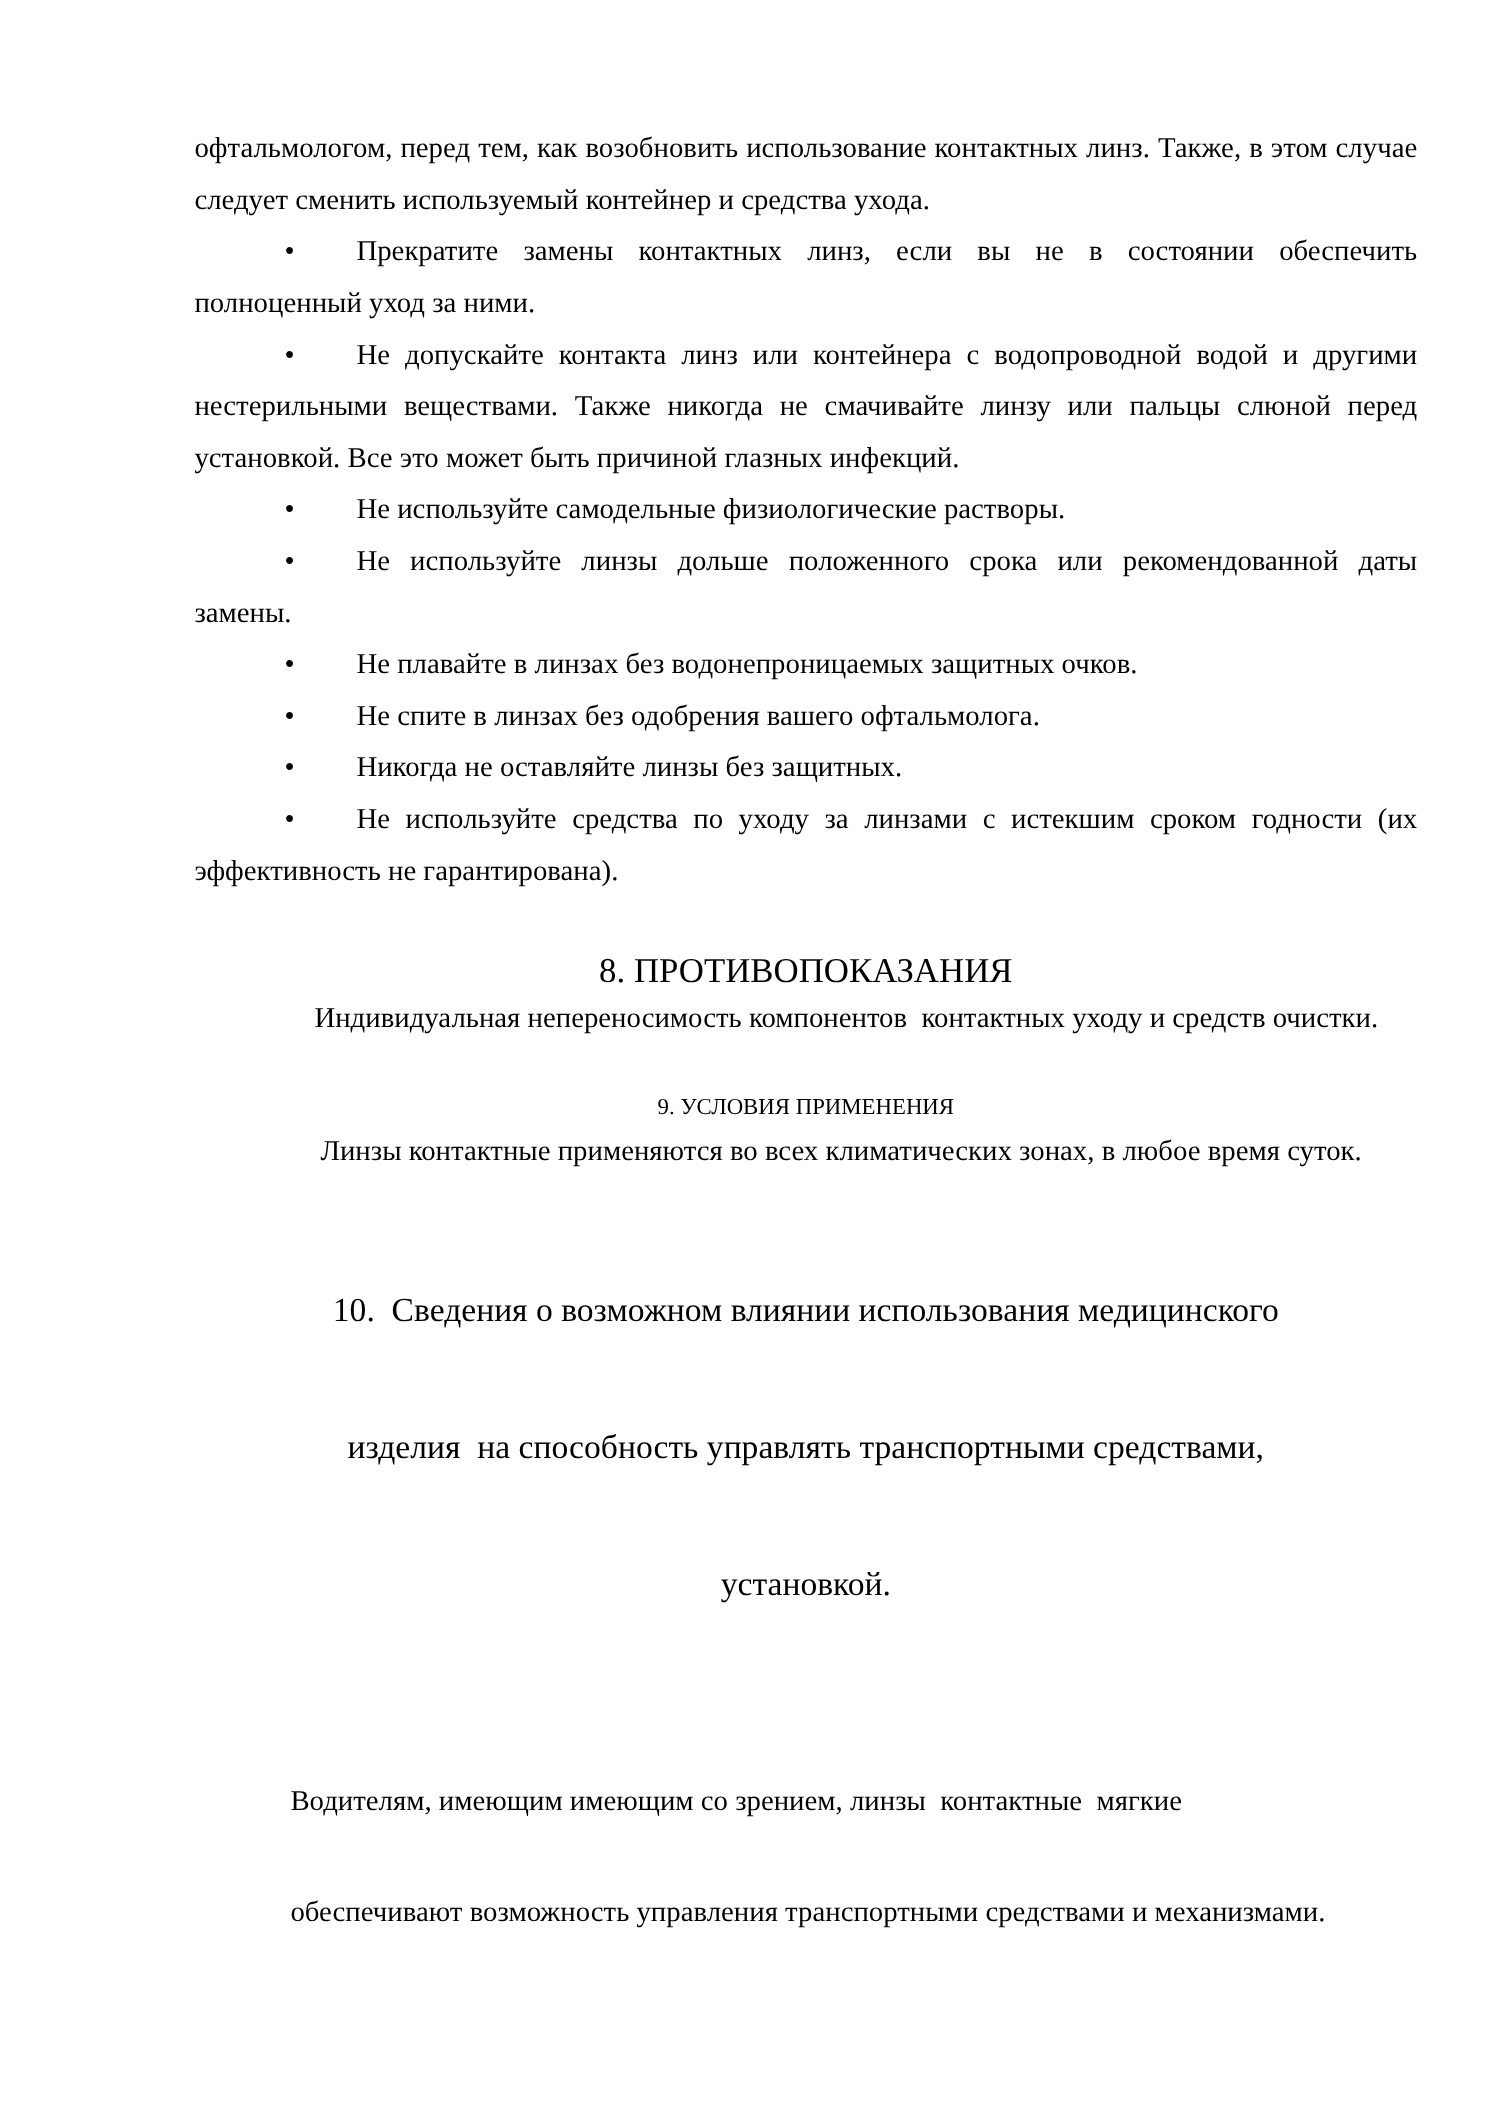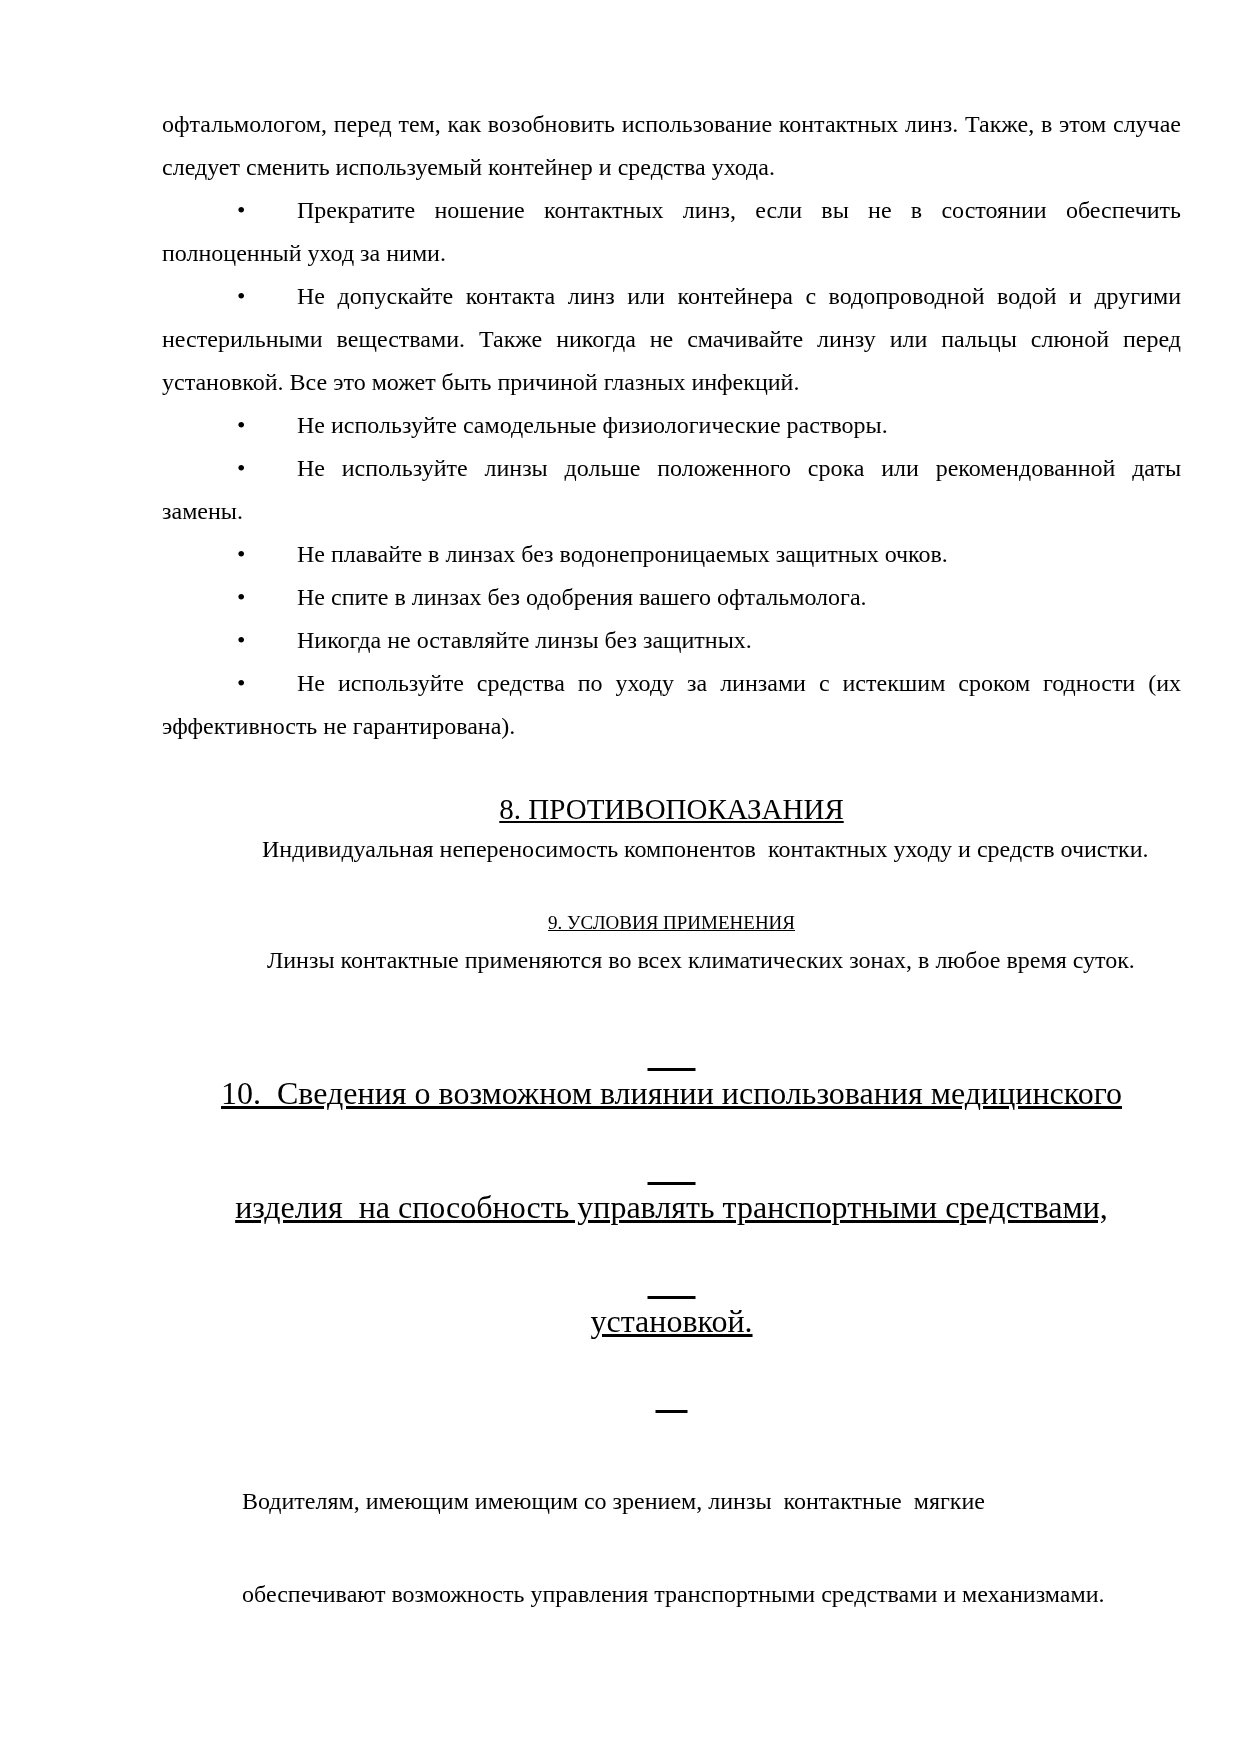--- a/index.html
+++ b/index.html
@@ -33,46 +33,45 @@
     display: inline-block;
     width: 60px;
     text-indent: 0;
   }
 
   
   .h {
     text-align: center;
     font-weight: normal;
     white-space: pre-wrap;
-    text-decoration: underline;
   }
   .h8  { font-size: 29px; line-height: 34px; margin-top: 44px; }
   .h9  { font-size: 19px; line-height: 36px; margin-top: 40px; text-align: center; }
-  .h10 { font-size: 32px; line-height: 38px; margin-top: 22px; }
+  .h10 { font-size: 28px; line-height: 38px; margin-top: 22px; }
 
   
   .b {
     font-size: 24px;
     line-height: 31px;
     white-space: pre-wrap;
   }
   .s8-body  { margin-top: 8px;  padding-left: 100px; }
   .s9-body  { margin-top: 4px;  padding-left: 105px; }
   .s10-body { margin-top: 8px;  padding-left: 80px;  padding-right: 10px; }
 </style>
 </head>
 <body>
 
 <div class="page">
   <div class="content">
 
     <div class="sec-top">
       <p class="t">офтальмологом, перед тем, как возобновить использование контактных линз. Также, в этом случае следует сменить используемый контейнер и средства ухода.</p>
 
-      <p class="li"><span class="marker">•</span><span class="t">Прекратите ношение контактных линз, если вы не в состоянии обеспечить полноценный уход за ними.</span></p>
+      <p class="li"><span class="marker">•</span><span class="t">Прекратите замены контактных линз, если вы не в состоянии обеспечить полноценный уход за ними.</span></p>
       <p class="li"><span class="marker">•</span><span class="t">Не допускайте контакта линз или контейнера с водопроводной водой и другими нестерильными веществами. Также никогда не смачивайте линзу или пальцы слюной перед установкой. Все это может быть причиной глазных инфекций.</span></p>
       <p class="li"><span class="marker">•</span><span class="t">Не используйте самодельные физиологические растворы.</span></p>
       <p class="li"><span class="marker">•</span><span class="t">Не используйте линзы дольше положенного срока или рекомендованной даты замены.</span></p>
       <p class="li"><span class="marker">•</span><span class="t">Не плавайте в линзах без водонепроницаемых защитных очков.</span></p>
       <p class="li"><span class="marker">•</span><span class="t">Не спите в линзах без одобрения вашего офтальмолога.</span></p>
       <p class="li"><span class="marker">•</span><span class="t">Никогда не оставляйте линзы без защитных.</span></p>
       <p class="li"><span class="marker">•</span><span class="t">Не используйте средства по уходу за линзами с истекшим сроком годности (их эффективность не гарантирована).</span></p>
     </div>
 
     <div class="h h8">8. ПРОТИВОПОКАЗАНИЯ</div>

